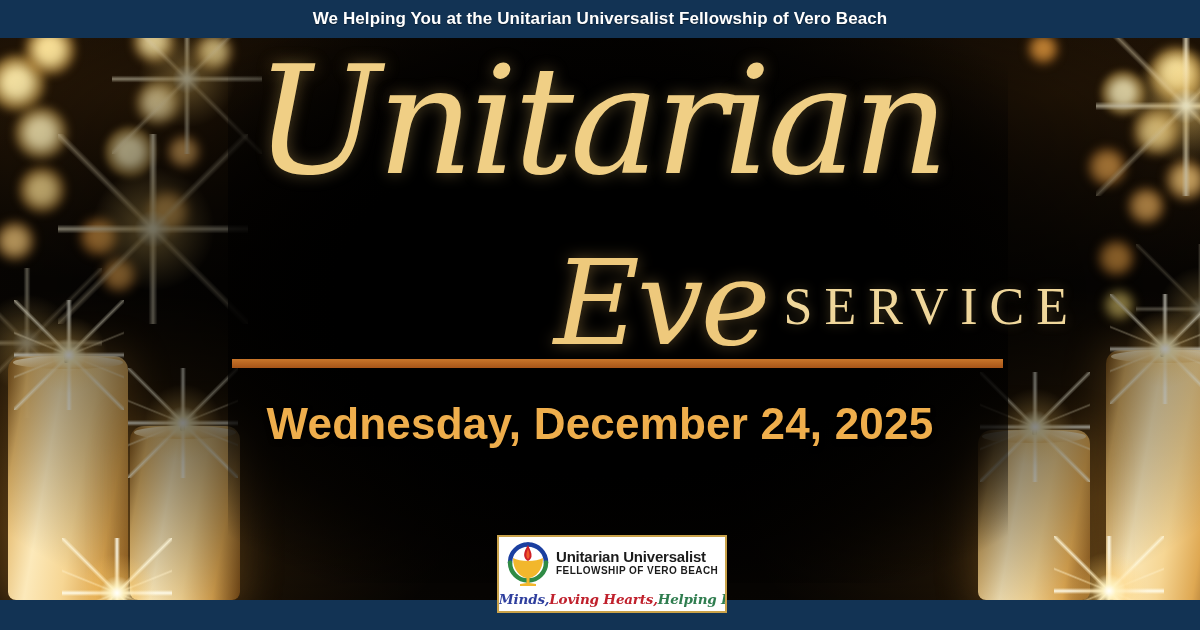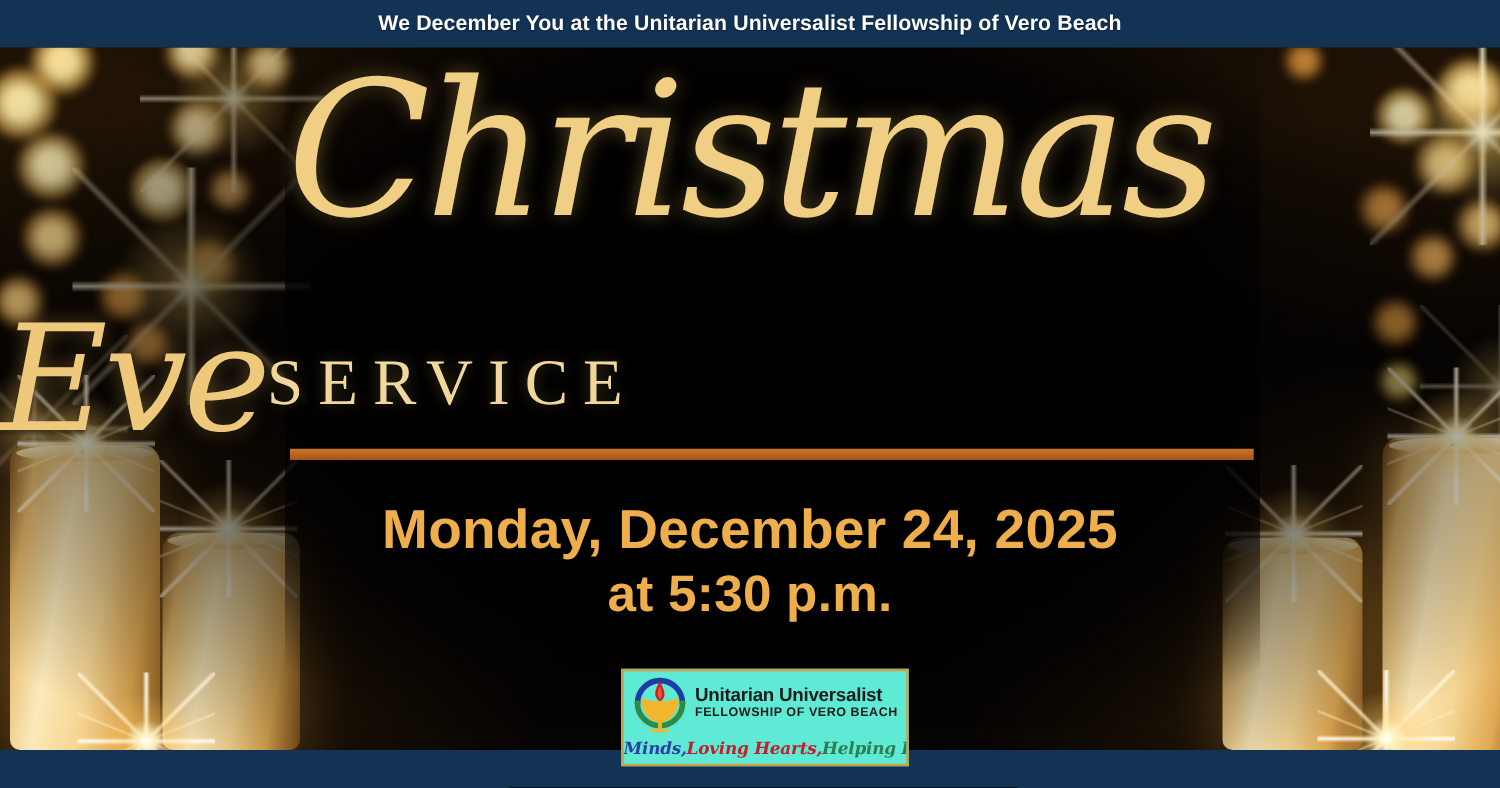--- a/index.html
+++ b/index.html
@@ -103,21 +103,21 @@
     position:absolute; left:0; top:46px; width:1200px; text-align:center;
     font-family:"DejaVu Serif", serif; font-style:italic; font-weight:normal;
     font-size:150px; line-height:1; letter-spacing:-4px;
     color:#f0cf85;
     background:linear-gradient(180deg,#fbf0c4 4%,#f3d municipal 0%,#eecb80 38%,#d9ad59 66%,#f5e3ab 96%);
     -webkit-background-clip:text; background-clip:text;
     text-shadow:0 0 16px rgba(240,200,110,.35), 0 2px 4px rgba(0,0,0,.75);
   }
   .row-eve {
     position:absolute; left:0; top:248px; width:1080px;
-    display:flex; align-items:center; justify-content:flex-start; 
+    display:flex; align-items:center; justify-content:flex-end; gap:16px;
   }
   .script-eve {
     font-family:"DejaVu Serif", serif; font-style:italic;
     font-size:118px; line-height:1; letter-spacing:-3px;
     color:#eec97c;
     text-shadow:0 0 15px rgba(238,190,100,.38), 0 2px 4px rgba(0,0,0,.8);
     transform:translateY(-4px);
   }
   .serif-service {
     font-family:"Liberation Serif", serif; font-weight:normal;
@@ -140,21 +140,21 @@
     letter-spacing:.2px; text-shadow:0 2px 5px rgba(0,0,0,.9);
   }
   .time-line {
     font-size:41px; font-weight:bold; color:#efae4c; line-height:1.3;
     letter-spacing:.2px; text-shadow:0 2px 5px rgba(0,0,0,.9);
   }
 
   
   .logocard {
     position:absolute; left:497px; top:535px; width:230px; height:78px;
-    background:#5eead4; border:2px solid #c9a24a;
+    background:#ffffff; border:2px solid #c9a24a;
     z-index:70; display:flex; flex-direction:column; overflow:hidden;
   }
   .logo-top { display:flex; align-items:center; height:52px; padding:2px 4px 0 4px; }
   .chalice { width:50px; height:46px; flex:0 0 50px; }
   .logo-words { display:flex; flex-direction:column; justify-content:center; padding-left:3px; }
   .logo-name {
     font-size:15px; font-weight:bold; color:#1b1b1b; line-height:1.05;
     letter-spacing:-.2px; white-space:nowrap;
   }
   .logo-sub {
@@ -169,21 +169,21 @@
   .tg-blue  { color:#2f3f9e; }
   .tg-red   { color:#c0202c; }
   .tg-green { color:#2f7d4f; }
 </style>
 </head>
 <body>
 
 <div class="page">
 
   <div class="topbar">
-    <div class="topbar-text">We December You at the Unitarian Universalist Fellowship of Vero Beach</div>
+    <div class="topbar-text">We Helping You at the Unitarian Universalist Fellowship of Vero Beach</div>
   </div>
 
   <div class="stage">
 
     <div class="bokeh" style="left:-12px;  top:16px;  width:58px; height:58px; background:radial-gradient(circle,#ffeba8 28%,rgba(240,180,70,.5) 62%,rgba(0,0,0,0) 78%); filter:blur(4px);"></div>
     <div class="bokeh" style="left:24px;   top:-14px; width:52px; height:52px; background:radial-gradient(circle,#ffe59a 30%,rgba(236,170,62,.45) 64%,rgba(0,0,0,0) 80%); filter:blur(4px);"></div>
     <div class="bokeh" style="left:14px;   top:68px;  width:54px; height:54px; background:radial-gradient(circle,#ffeeb4 30%,rgba(240,180,70,.45) 64%,rgba(0,0,0,0) 80%); filter:blur(4px);"></div>
     <div class="bokeh" style="left:18px;   top:128px; width:48px; height:48px; background:radial-gradient(circle,#ffdf90 30%,rgba(232,160,52,.45) 64%,rgba(0,0,0,0) 80%); filter:blur(4px);"></div>
     <div class="bokeh" style="left:-6px;   top:182px; width:42px; height:42px; background:radial-gradient(circle,#f6c97a 30%,rgba(214,140,44,.42) 64%,rgba(0,0,0,0) 80%); filter:blur(4px);"></div>
     <div class="bokeh" style="left:132px;  top:-18px; width:44px; height:44px; background:radial-gradient(circle,#ffe8a4 30%,rgba(236,170,62,.42) 64%,rgba(0,0,0,0) 80%); filter:blur(4px);"></div>
@@ -232,31 +232,30 @@
     <div class="flame" style="left:980px;  top:334px; width:110px; height:110px;"></div>
 
     <div class="wick" style="left:1104px; top:556px; z-index:59;"></div>
     <div class="flame" style="left:1054px; top:498px; width:110px; height:110px; z-index:59;"></div>
 
     <div class="vignette"></div>
     <div class="centerpanel"></div>
   </div>
 
   <div class="headline">
-    <div class="script-christmas">Christmas</div>
+    <div class="script-christmas">Unitarian</div>
     <div class="row-eve">
       <span class="script-eve">Eve</span>
       <span class="serif-service">SERVICE</span>
     </div>
   </div>
   <div class="rule"></div>
 
   <div class="dateblock">
-    <div class="date-line">Monday, December 24, 2025</div>
-    <div class="time-line">at 5:30 p.m.</div>
+    <div class="date-line">Wednesday, December 24, 2025</div>
   </div>
 
   <div class="bottombar"></div>
 
   <div class="logocard">
     <div class="logo-top">
       <svg class="chalice" viewBox="0 0 100 92">
         <path d="M50 9 A36 36 0 0 1 86 45" fill="none" stroke="#1b3fa0" stroke-width="9" stroke-linecap="round"></path>
         <path d="M50 9 A36 36 0 0 0 14 45" fill="none" stroke="#1b3fa0" stroke-width="9" stroke-linecap="round"></path>
         <path d="M14 45 A36 36 0 0 0 50 81" fill="none" stroke="#2f8b45" stroke-width="9" stroke-linecap="round"></path>

